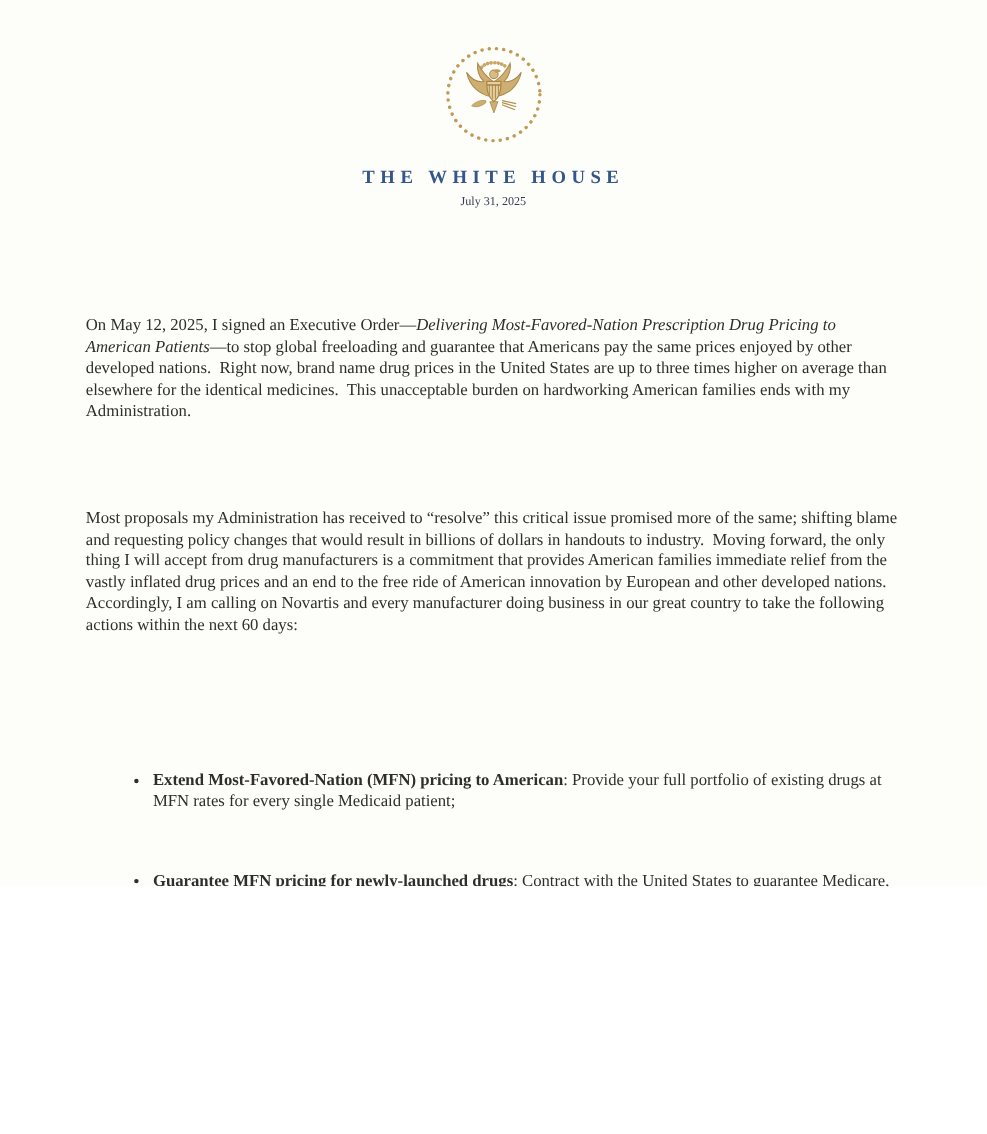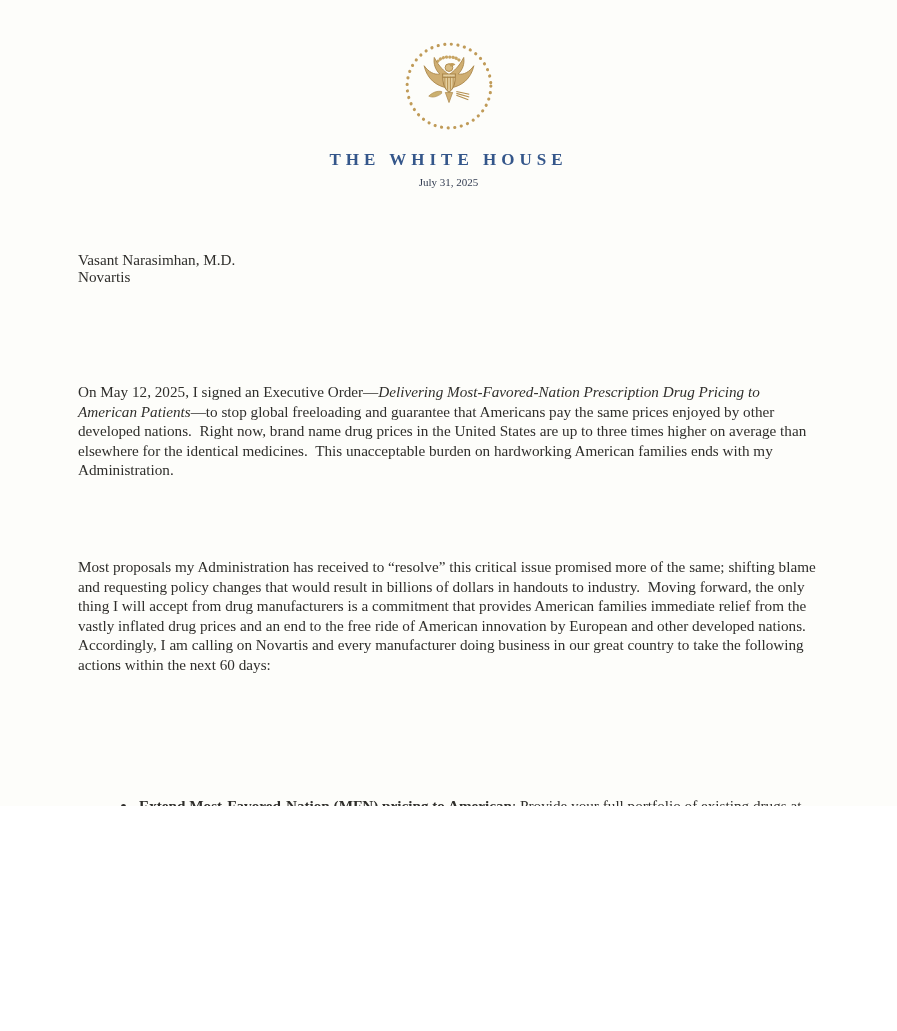--- a/index.html
+++ b/index.html
@@ -112,22 +112,20 @@
 
         <path d="M42,58 C37,62 32,63 28,61 C32,57 37,55 42,56 Z" fill="#cbb06e" stroke="#ab874a" stroke-width="0.7"></path>
 
         <path d="M58,58 L72,62 M58,60 L71,65 M58,56 L72,59" stroke="#b58f4e" stroke-width="1.2" fill="none"></path>
       </svg>
       <div class="wh-title">THE WHITE HOUSE</div>
       <div class="wh-date">July 31, 2025</div>
     </div>
 
     <div class="body-block">
-      <div class="recipient"><span>Vasant Narasimhan, M.D.</span>
-<span>Novartis</span></div>
 
 
       <div class="para"><span>On May 12, 2025, I signed an Executive Order—</span><span class="italic">Delivering Most-Favored-Nation Prescription Drug Pricing to American Patients</span><span>—to stop global freeloading and guarantee that Americans pay the same prices enjoyed by other developed nations.  Right now, brand name drug prices in the United States are up to three times higher on average than elsewhere for the identical medicines.  This unacceptable burden on hardworking American families ends with my Administration.</span></div>
 
       <div class="para">Most proposals my Administration has received to “resolve” this critical issue promised more of the same; shifting blame and requesting policy changes that would result in billions of dollars in handouts to industry.  Moving forward, the only thing I will accept from drug manufacturers is a commitment that provides American families immediate relief from the vastly inflated drug prices and an end to the free ride of American innovation by European and other developed nations.  Accordingly, I am calling on Novartis and every manufacturer doing business in our great country to take the following actions within the next 60 days:</div>
 
       <ul class="bullets">
         <li><span class="b-title">Extend Most-Favored-Nation (MFN) pricing to American</span><span>: Provide your full portfolio of existing drugs at MFN rates for every single Medicaid patient;</span></li>
         <li><span class="b-title">Guarantee MFN pricing for newly-launched drugs</span><span>: Contract with the United States to guarantee Medicare, Medicaid, and commercial payers receive MFN prices on all new drugs—both upon launch and moving forward;</span></li>
         

